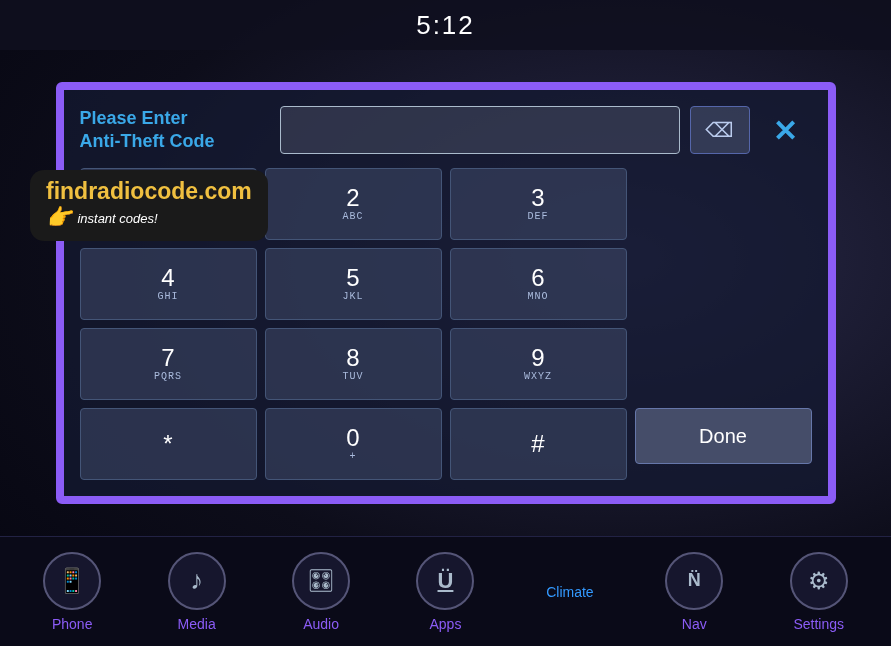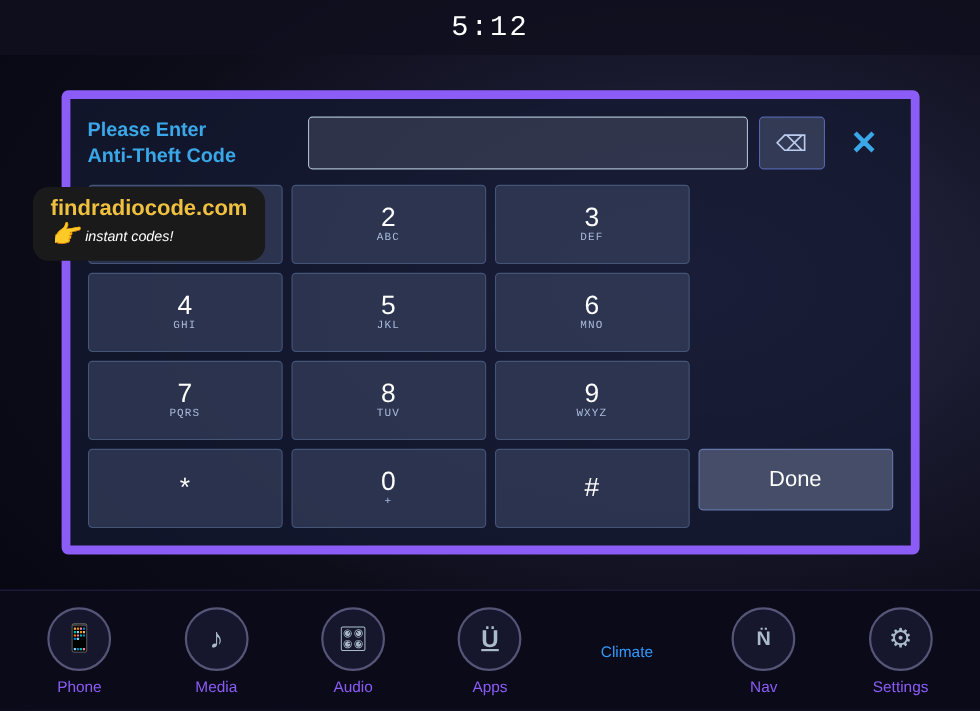--- a/index.html
+++ b/index.html
@@ -31,21 +31,20 @@
       align-items: center;
       justify-content: center;
       background: rgba(15,15,30,0.85);
     }
 
     .time-display {
       color: #ffffff;
       font-size: 26px;
       font-weight: 300;
       letter-spacing: 2px;
-      font-family: Liberation Mono, monospace;
     }
 
     
     .main-area {
       position: absolute;
       top: 50px;
       left: 0;
       right: 0;
       bottom: 110px;
       display: flex;
@@ -179,21 +178,21 @@
       top: 170px;
       left: 30px;
       background: #1a1a1a;
       border-radius: 14px;
       padding: 8px 16px 10px 16px;
       z-index: 10;
     }
 
     .watermark-url {
       color: #f0c040;
-      font-size: 20px;
+      font-size: 23px;
       font-weight: 700;
       font-family: Arial, sans-serif;
       display: block;
     }
 
     .watermark-sub {
       color: white;
       font-size: 13px;
       font-style: italic;
       display: flex;

